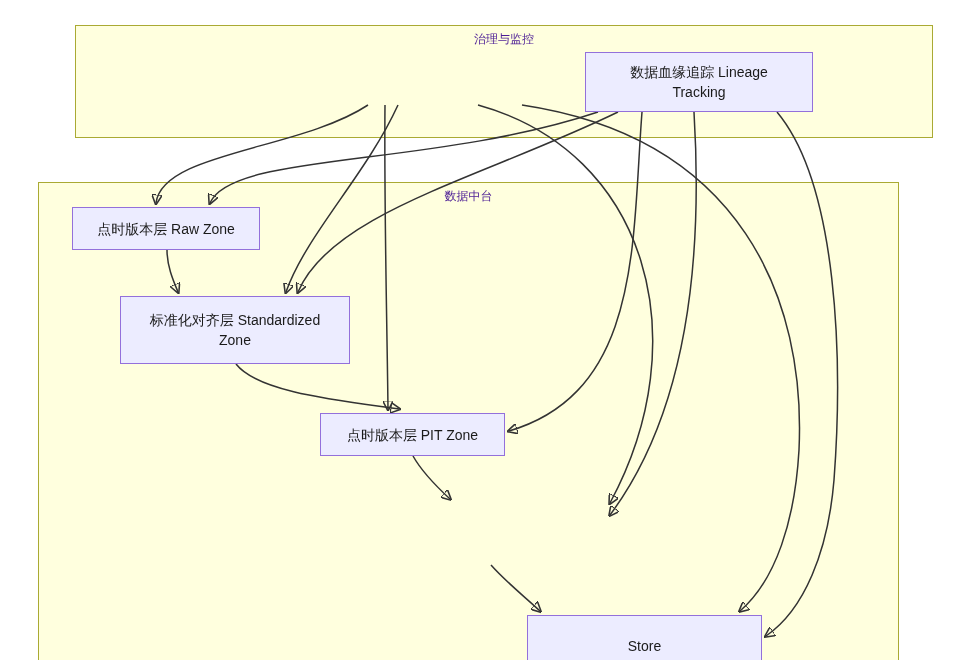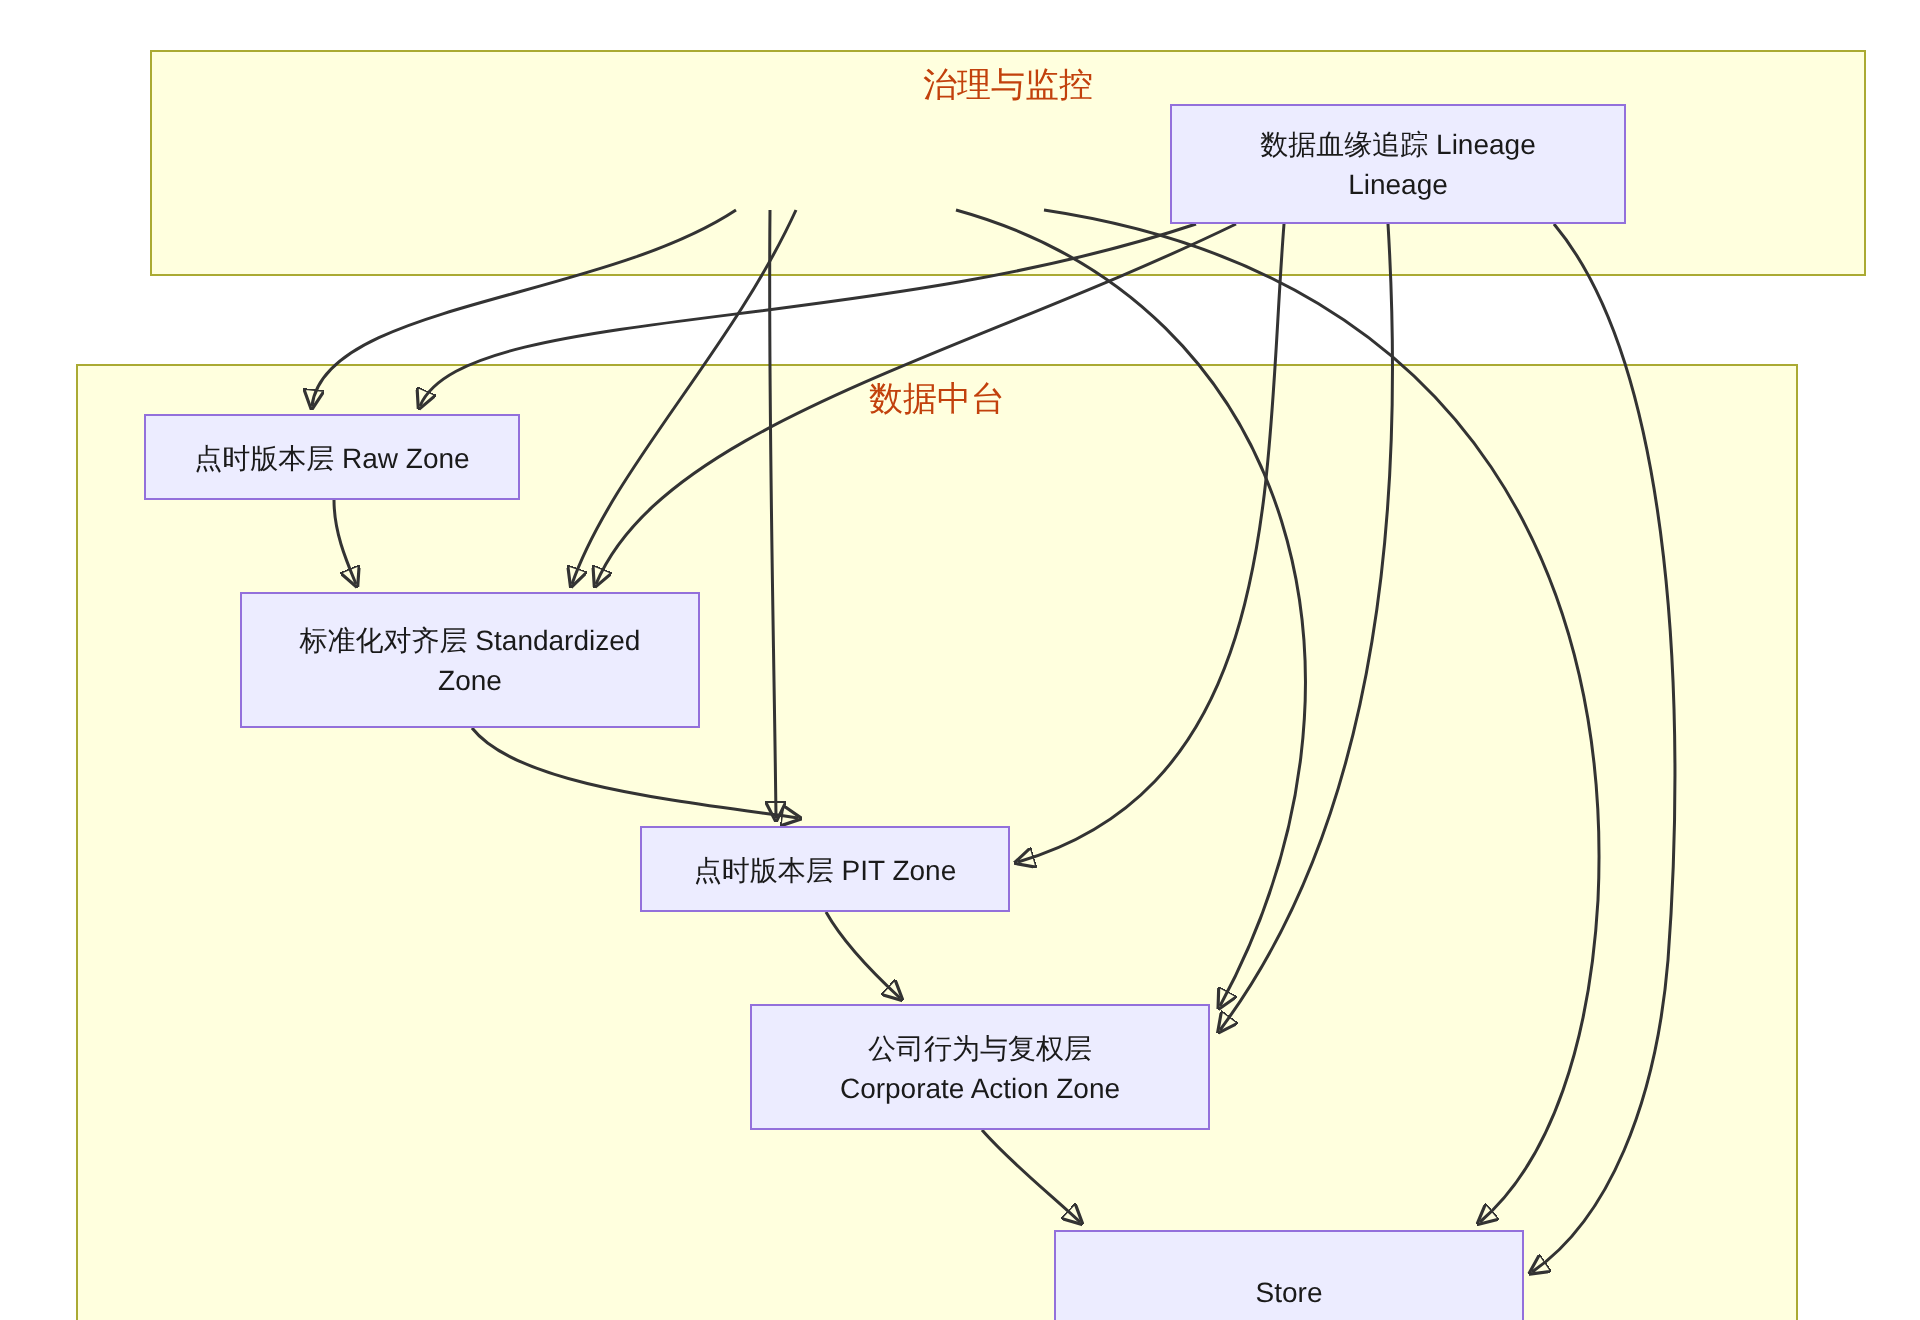--- a/index.html
+++ b/index.html
@@ -20,22 +20,22 @@
     background: #ffffde;
     border: 1px solid #aaaa33;
     z-index: 1;
   }
   .cluster-label {
     position: absolute;
     top: 5px;
     left: 0;
     width: 100%;
     text-align: center;
-    font-size: 17px;
-    color: #c2410c;
+    font-size: 12px;
+    color: #4c1d95;
   }
   #edges {
     position: absolute;
     left: 0;
     top: 0;
     z-index: 2;
     pointer-events: none;
   }
   #edges path {
     fill: none;
@@ -100,38 +100,34 @@
     <path marker-end="url(#arrow)" d="M 598 112 C 430 168, 232 152, 210 203"></path>
     <path marker-end="url(#arrow)" d="M 618 112 C 482 178, 332 212, 298 292"></path>
     <path marker-end="url(#arrow)" d="M 642 112 C 632 240, 642 392, 509 431"></path>
     <path marker-end="url(#arrow)" d="M 694 112 C 702 245, 692 405, 610 515"></path>
     <path marker-end="url(#arrow)" d="M 777 112 C 838 185, 843 360, 834 480 C 828 552, 804 610, 766 636"></path>
   </svg>
 
 
   <div class="node" id="node-lineage">
     <span>数据血缘追踪 Lineage</span>
-    <span>Lineage</span>
+    <span>Tracking</span>
   </div>
 
   <div class="node" id="node-raw">
     <span>点时版本层 Raw Zone</span>
   </div>
 
   <div class="node" id="node-std">
     <span>标准化对齐层 Standardized</span>
     <span>Zone</span>
   </div>
 
   <div class="node" id="node-pit">
     <span>点时版本层 PIT Zone</span>
   </div>
 
-  <div class="node" id="node-ca">
-    <span>公司行为与复权层</span>
-    <span>Corporate Action Zone</span>
-  </div>
 
   <div class="node" id="node-fs">
     <span>Store</span>
   </div>
 
 </div>
 
 </body></html>

